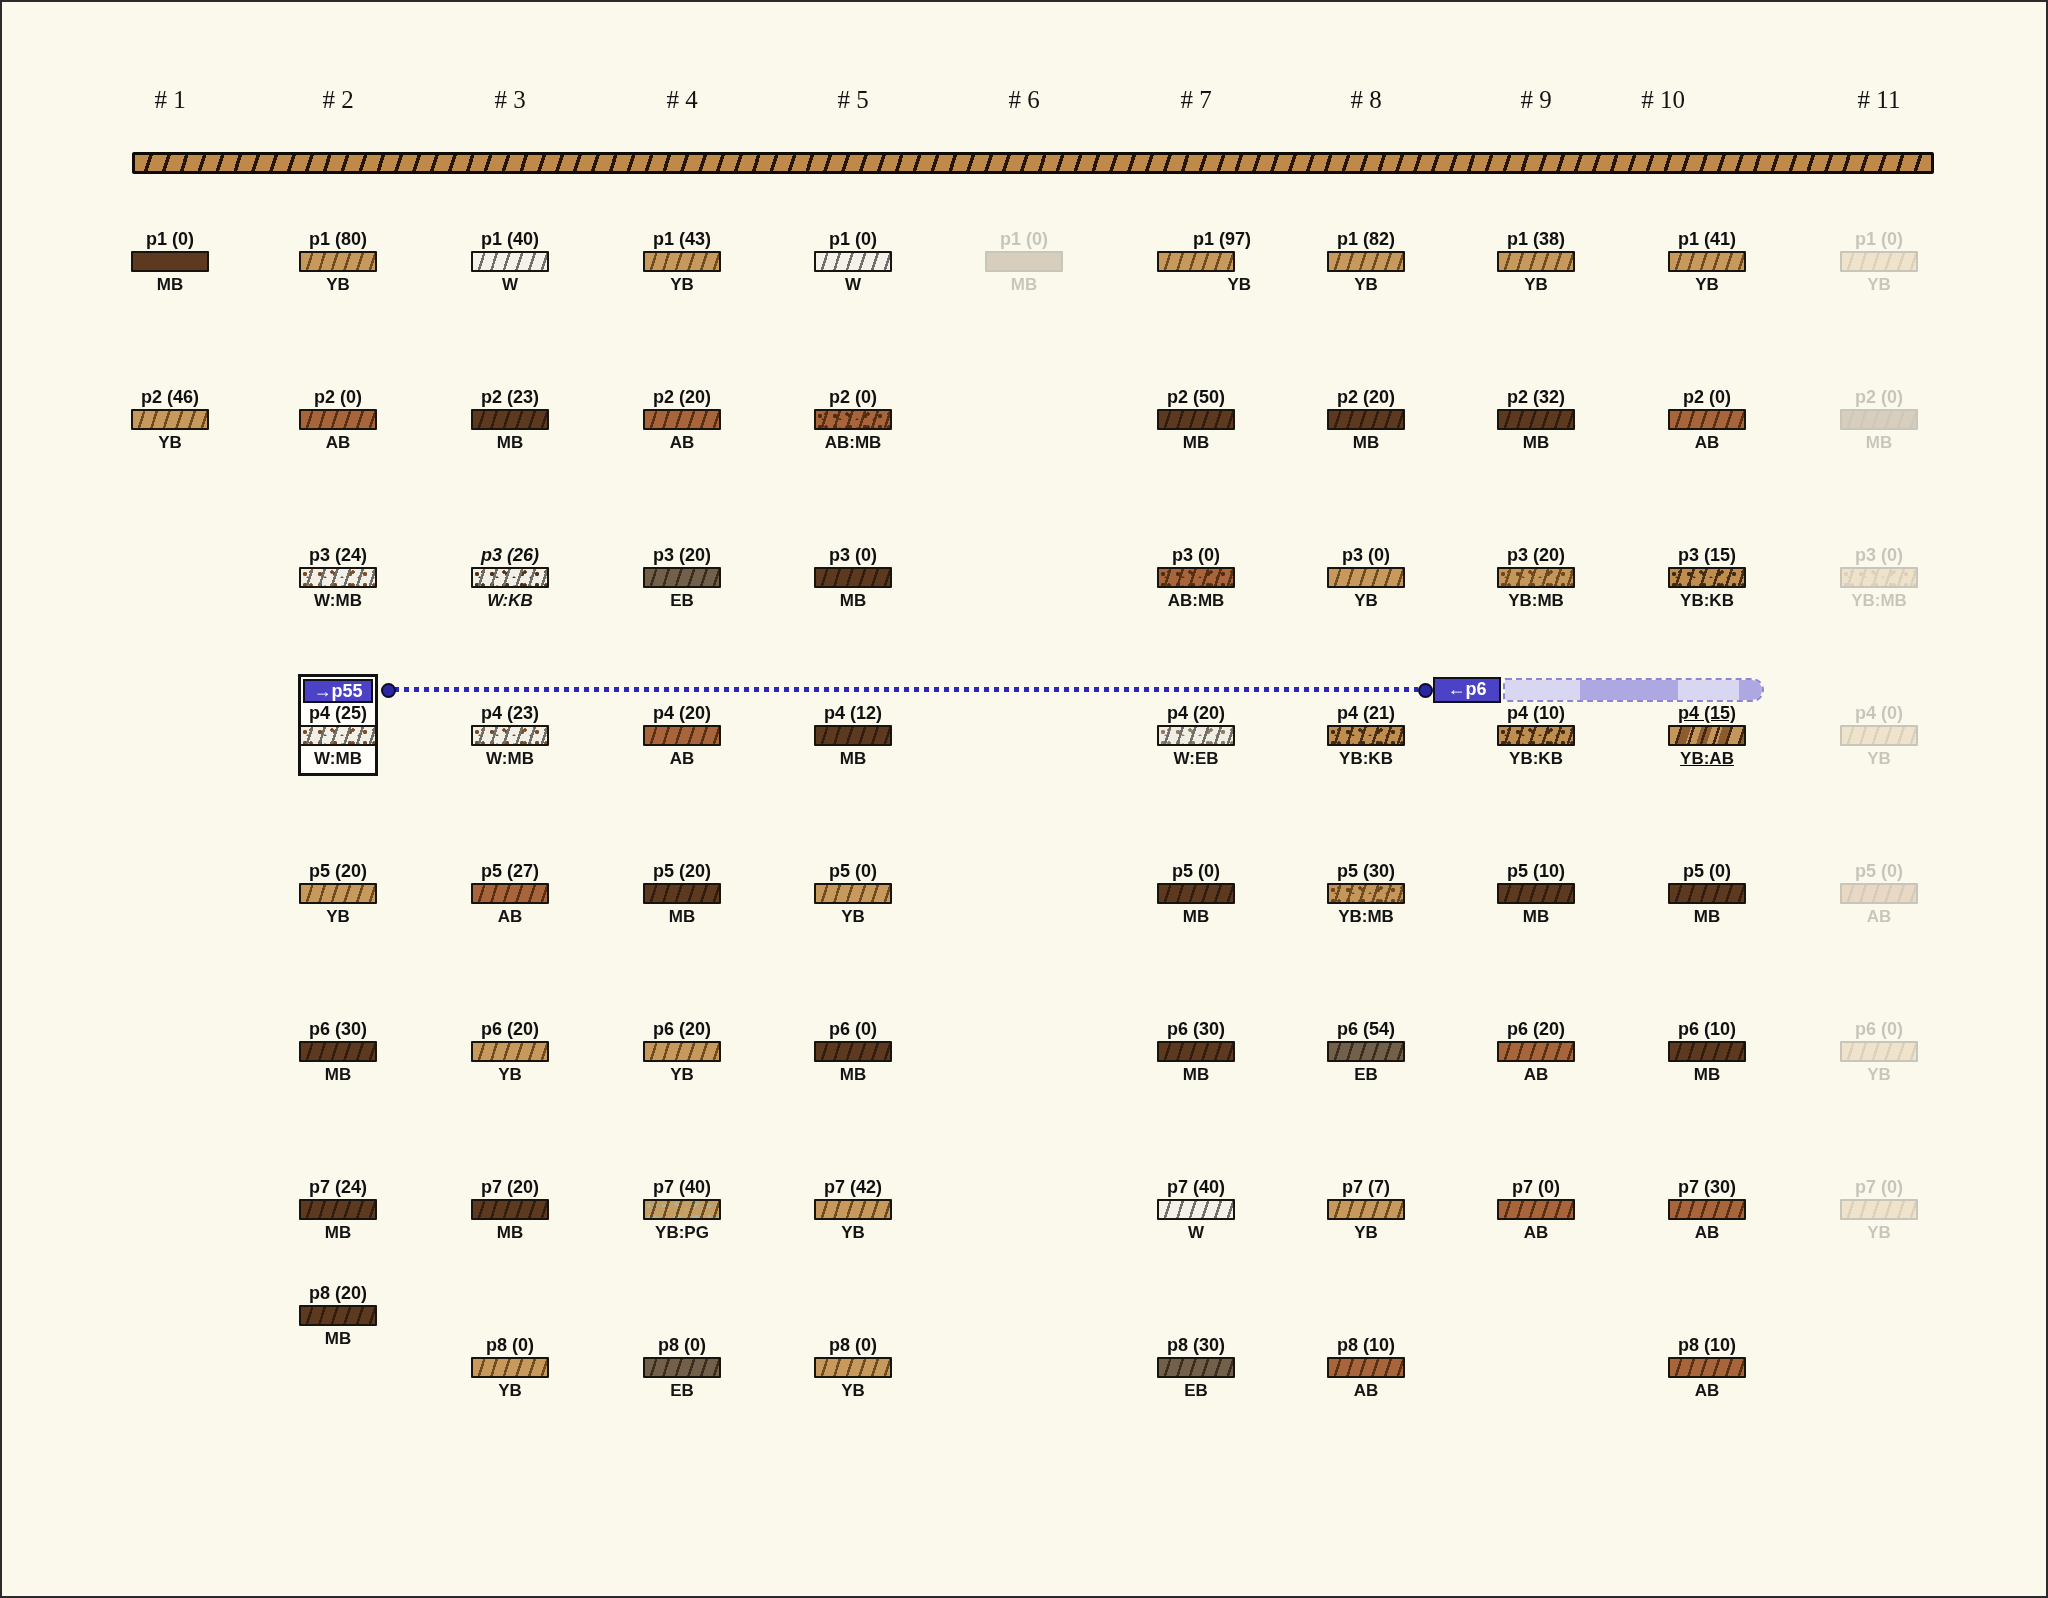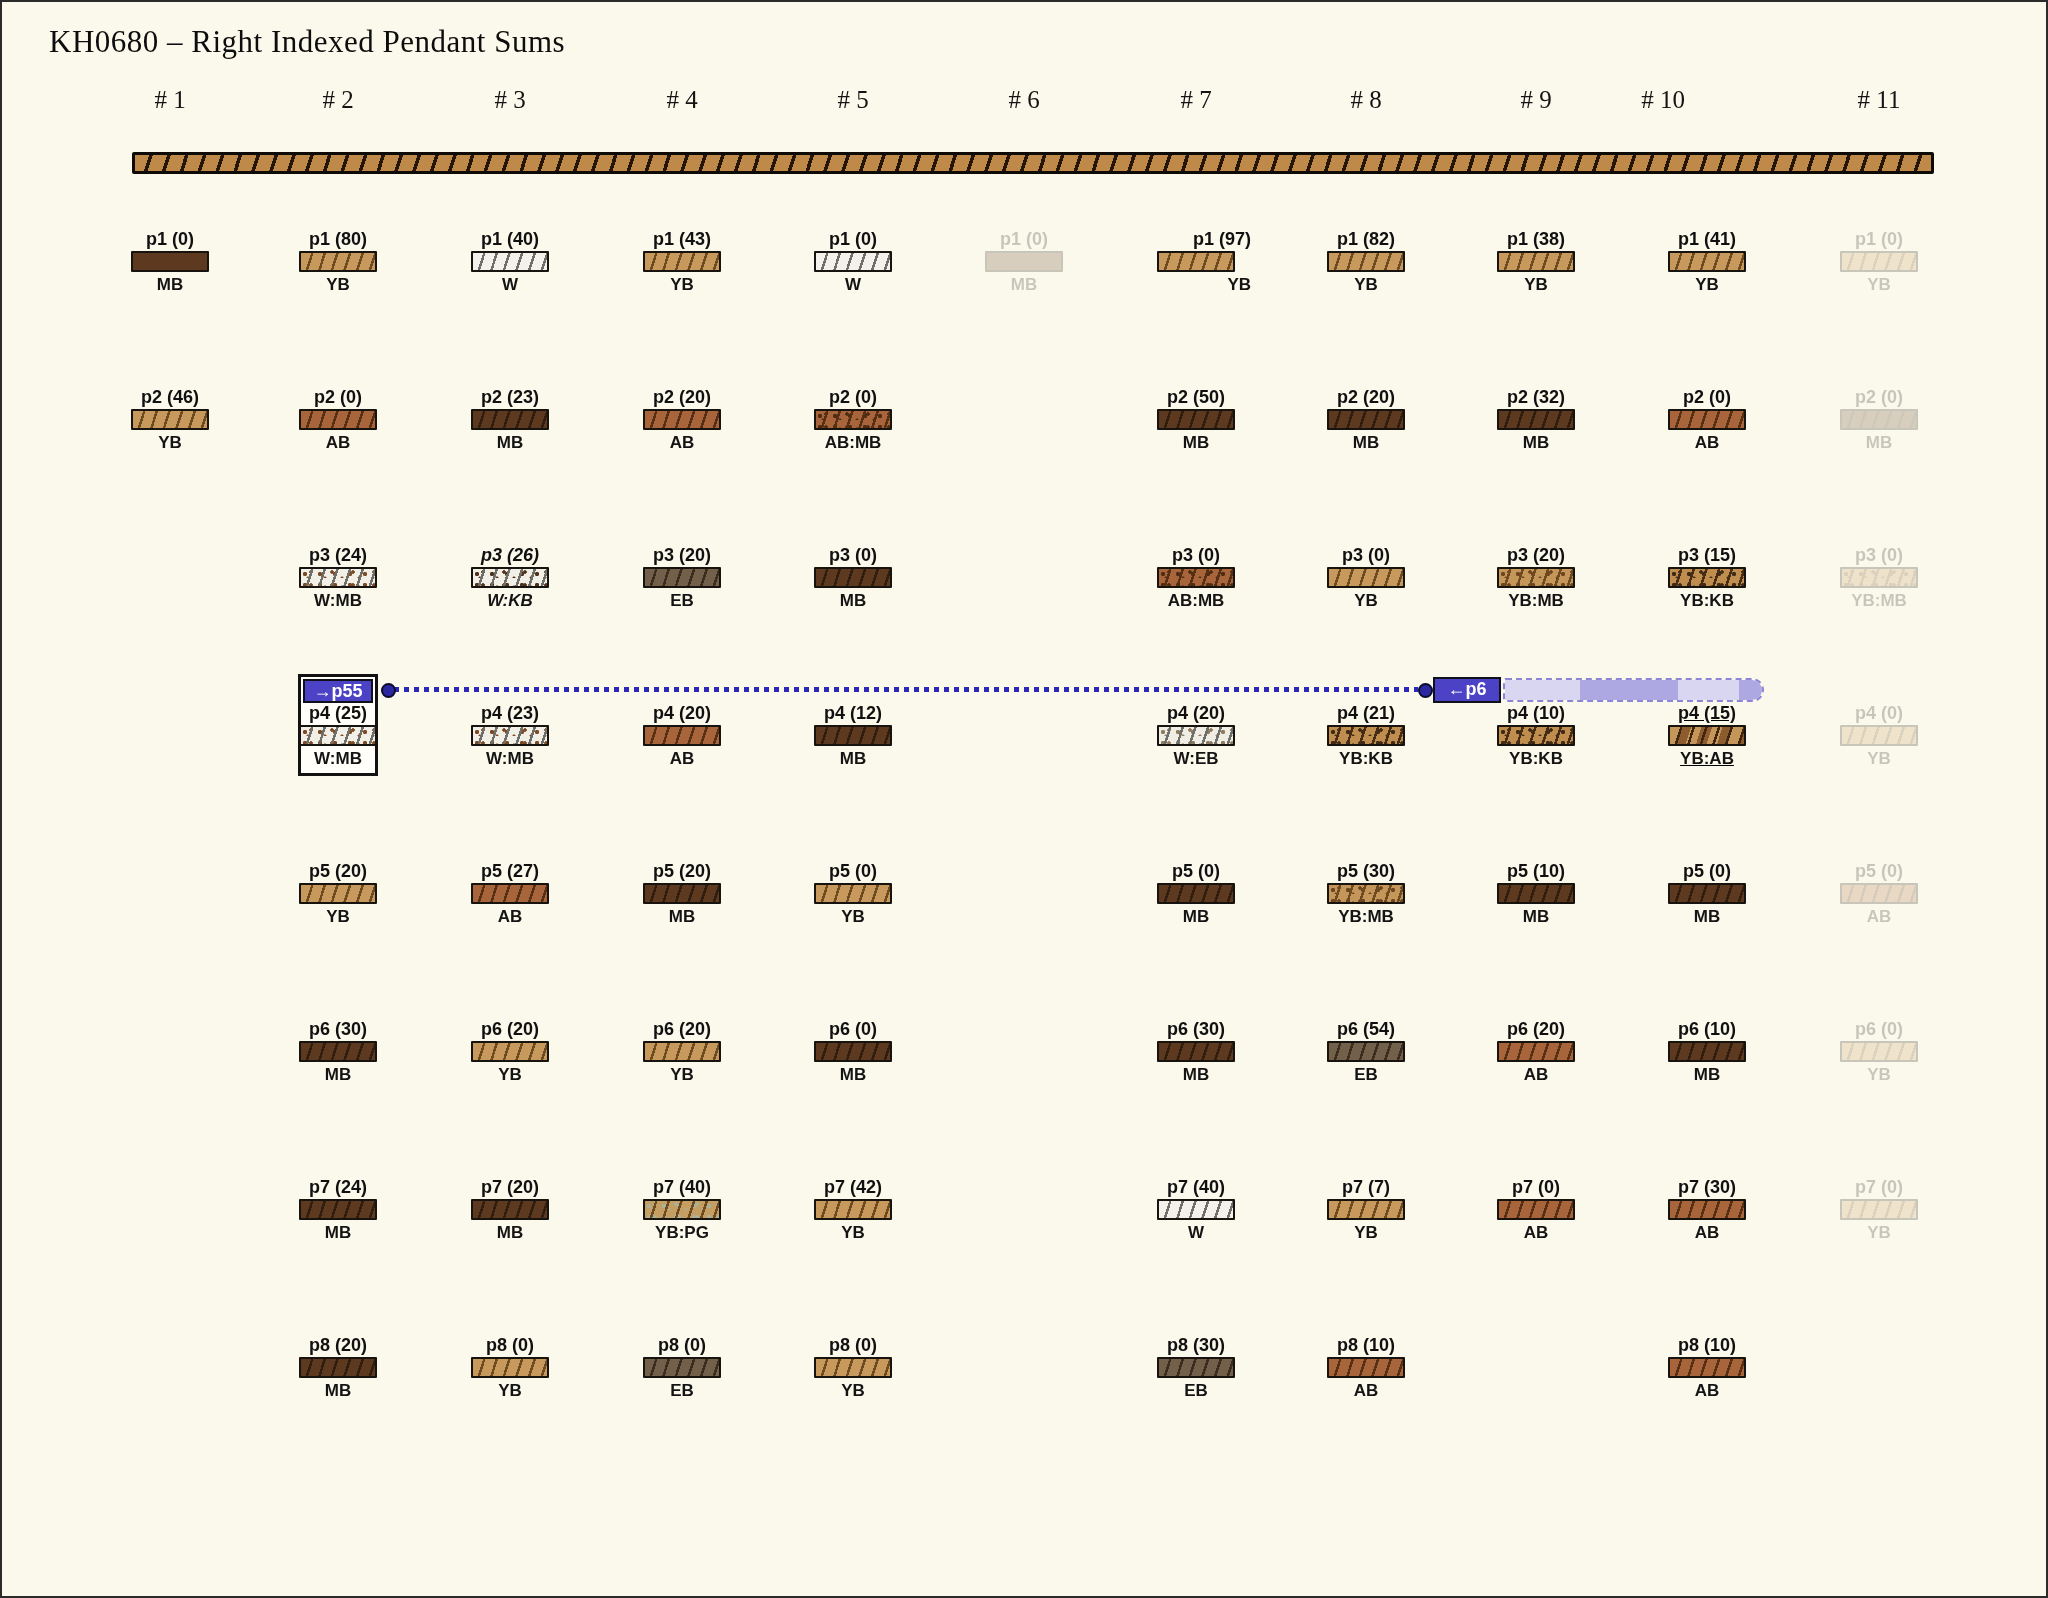--- a/index.html
+++ b/index.html
@@ -55,21 +55,20 @@
     position:absolute; left:1501px; top:676px; width:261px; height:24px; z-index:3;
     box-sizing:border-box; border:2px dashed #8d85d6; border-radius:3px 12px 12px 3px;
     display:flex; overflow:hidden;
   }
   .pill .seg{ height:100%; }
 </style>
 </head>
 <body>
 
 <div class="page">
-  <div class="title">KH0680 – Right Indexed Pendant Sums</div>
   <div id="headers">
       <div class="col-header" style="left: 168px;"># 1</div>
       <div class="col-header" style="left: 336px;"># 2</div>
       <div class="col-header" style="left: 508px;"># 3</div>
       <div class="col-header" style="left: 680px;"># 4</div>
       <div class="col-header" style="left: 851px;"># 5</div>
       <div class="col-header" style="left: 1022px;"># 6</div>
       <div class="col-header" style="left: 1194px;"># 7</div>
       <div class="col-header" style="left: 1364px;"># 8</div>
       <div class="col-header" style="left: 1534px;"># 9</div>
@@ -120,21 +119,21 @@
       <div class="item" style="left: 336px; top: 1016px;">
         <div class="plabel">p6 (30)</div>
         <div class="pbar" style="background-image: repeating-linear-gradient(108deg, rgba(0, 0, 0, 0) 0px, rgba(0, 0, 0, 0) 9.5px, rgb(48, 29, 13) 9.5px, rgb(48, 29, 13) 12px); background-size: auto; background-color: rgb(93, 58, 31);"></div>
         <div class="pcode">MB</div>
       </div>
       <div class="item" style="left: 336px; top: 1174px;">
         <div class="plabel">p7 (24)</div>
         <div class="pbar" style="background-image: repeating-linear-gradient(108deg, rgba(0, 0, 0, 0) 0px, rgba(0, 0, 0, 0) 9.5px, rgb(48, 29, 13) 9.5px, rgb(48, 29, 13) 12px); background-size: auto; background-color: rgb(93, 58, 31);"></div>
         <div class="pcode">MB</div>
       </div>
-      <div class="item" style="left: 336px; top: 1332px;">
+      <div class="item" style="left: 336px; top: 1280px;">
         <div class="plabel">p8 (20)</div>
         <div class="pbar" style="background-image: repeating-linear-gradient(108deg, rgba(0, 0, 0, 0) 0px, rgba(0, 0, 0, 0) 9.5px, rgb(48, 29, 13) 9.5px, rgb(48, 29, 13) 12px); background-size: auto; background-color: rgb(93, 58, 31);"></div>
         <div class="pcode">MB</div>
       </div>
       <div class="item" style="left: 508px; top: 226px;">
         <div class="plabel">p1 (40)</div>
         <div class="pbar" style="background-image: repeating-linear-gradient(108deg, rgba(0, 0, 0, 0) 0px, rgba(0, 0, 0, 0) 9.5px, rgb(111, 111, 105) 9.5px, rgb(111, 111, 105) 12px); background-size: auto; background-color: rgb(243, 241, 234);"></div>
         <div class="pcode">W</div>
       </div>
       <div class="item" style="left: 508px; top: 384px;">

